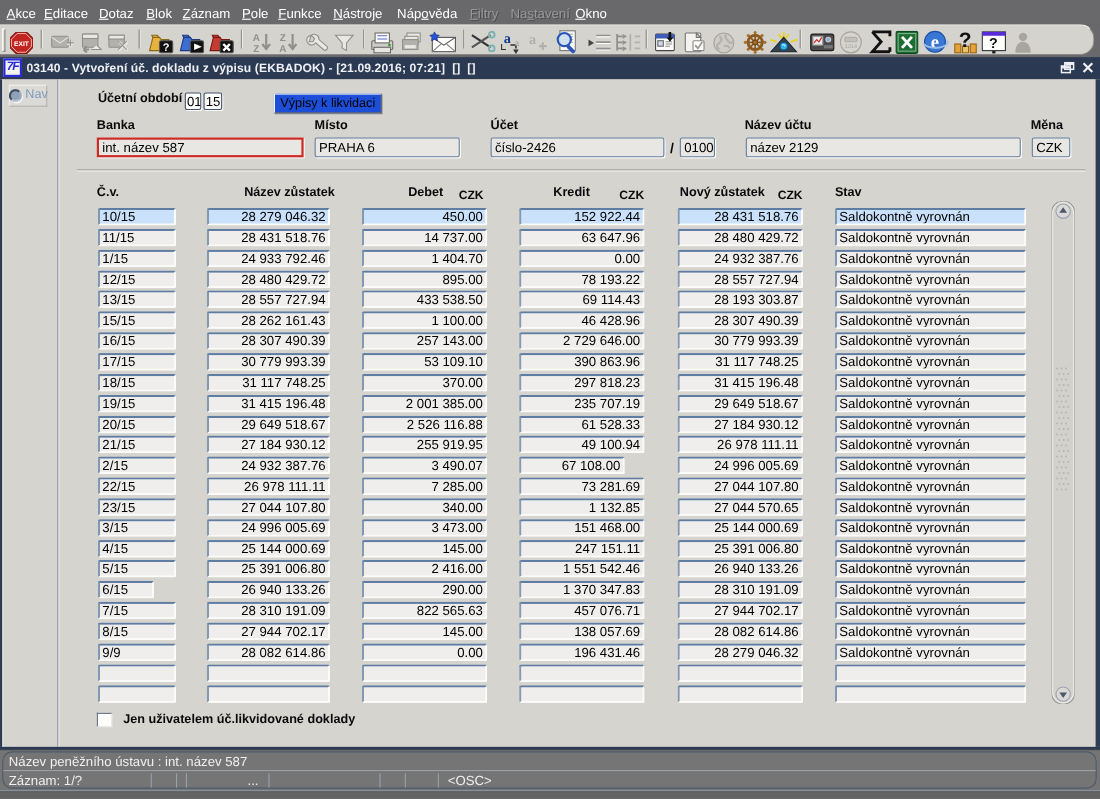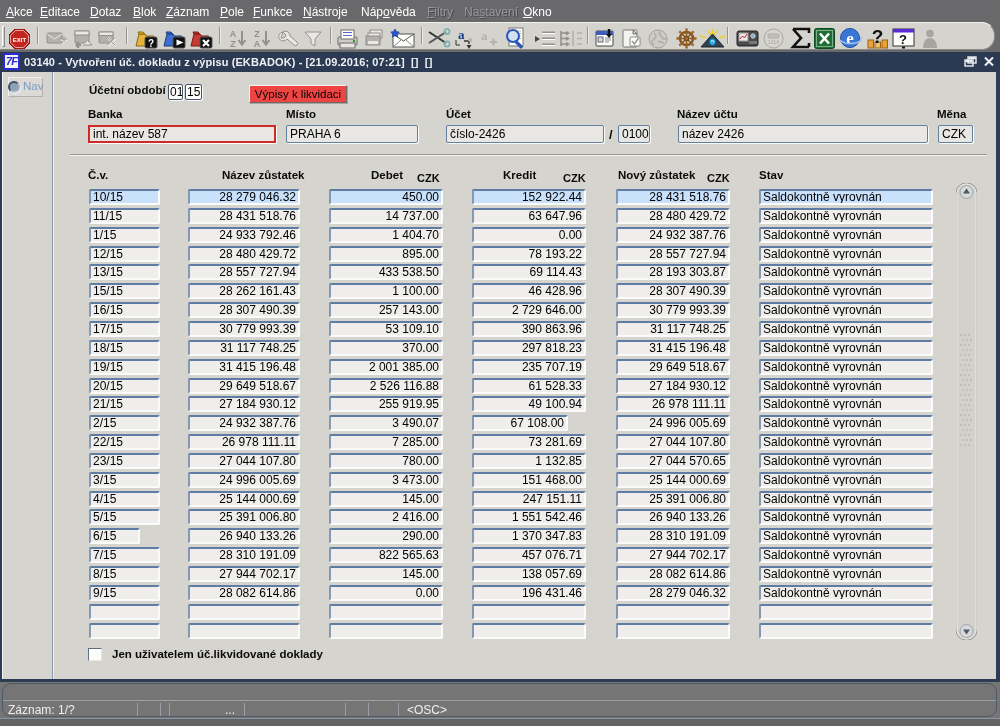--- a/index.html
+++ b/index.html
@@ -269,34 +269,34 @@
 <div id="content">
 <div id="navtab"></div>
 <div id="navdiv"></div>
 </div>
 <div class="navball"></div>
 <div class="lbl" style="left:23px;top:80px;color:#7d9cbe;font-weight:normal">Nav</div>
 
 <div class="lbl" style="left:89px;top:84px">Účetní období</div>
 <div class="field" style="left:168px;top:84px;width:15px;height:16px;background:#fdfdfb;padding:0 1px;line-height:14px;border-color:#44536b">01</div>
 <div class="field" style="left:185px;top:84px;width:17px;height:16px;background:#fdfdfb;padding:0 1px;line-height:14px;border-color:#44536b">15</div>
-<div class="abs" style="left:249px;top:85px;width:98px;height:18px;background:#ef4444;border:1px solid;border-color:#f5f4f2 #6d6b68 #6d6b68 #f5f4f2;box-shadow:1px 1px 0 #a7a5a1;font-size:11.5px;text-align:center;line-height:16px">Výpisy k likvidaci</div>
+<div class="abs" style="left:249px;top:85px;width:98px;height:18px;background:#1d4ed8;border:1px solid;border-color:#f5f4f2 #6d6b68 #6d6b68 #f5f4f2;box-shadow:1px 1px 0 #a7a5a1;font-size:11.5px;text-align:center;line-height:16px">Výpisy k likvidaci</div>
 
 <div class="lbl" style="left:88px;top:108px">Banka</div>
 <div class="lbl" style="left:286px;top:108px">Místo</div>
 <div class="lbl" style="left:446px;top:108px">Účet</div>
 <div class="lbl" style="left:677px;top:108px">Název účtu</div>
 <div class="lbl" style="left:937px;top:108px">Měna</div>
 
 <div class="field" style="left:88px;top:125px;width:188px;border:2px solid #cd2b26;border-radius:0;line-height:14px">int. název 587</div>
 <div class="field" style="left:286px;top:125px;width:132px">PRAHA 6</div>
 <div class="field" style="left:446px;top:125px;width:158px">číslo-2426</div>
 <div class="lbl" style="left:609px;top:127px;font-size:13px">/</div>
 <div class="field" style="left:618px;top:125px;width:32px">0100</div>
-<div class="field" style="left:678px;top:125px;width:250px">název 2426</div>
+<div class="field" style="left:678px;top:125px;width:250px">název 2129</div>
 <div class="field" style="left:938px;top:125px;width:35px">CZK</div>
 
 <div class="hsep"></div>
 
 <div class="lbl" style="left:88px;top:169px">Č.v.</div>
 <div class="lbl" style="left:222px;top:169px;width:78px;text-align:right">Název zůstatek</div>
 <div class="lbl" style="left:340px;top:169px;width:63px;text-align:right">Debet</div>
 <div class="lbl" style="left:417px;top:172px;font-size:11px">CZK</div>
 <div class="lbl" style="left:503px;top:169px;width:63px;text-align:left">Kredit</div>
 <div class="lbl" style="left:563px;top:172px;font-size:11px">CZK</div>
@@ -383,21 +383,21 @@
 <div class="cell r" style="left:616px;top:415px;width:114px">24 996 005.69</div>
 <div class="cell" style="left:759px;top:415px;width:174px">Saldokontně vyrovnán</div>
 <div class="cell" style="left:89px;top:434px;width:71px">22/15</div>
 <div class="cell r" style="left:188px;top:434px;width:112px">26 978 111.11</div>
 <div class="cell r" style="left:329px;top:434px;width:114px">7 285.00</div>
 <div class="cell r" style="left:472px;top:434px;width:114px">73 281.69</div>
 <div class="cell r" style="left:616px;top:434px;width:114px">27 044 107.80</div>
 <div class="cell" style="left:759px;top:434px;width:174px">Saldokontně vyrovnán</div>
 <div class="cell" style="left:89px;top:453px;width:71px">23/15</div>
 <div class="cell r" style="left:188px;top:453px;width:112px">27 044 107.80</div>
-<div class="cell r" style="left:329px;top:453px;width:114px">780.00</div>
+<div class="cell r" style="left:329px;top:453px;width:114px">340.00</div>
 <div class="cell r" style="left:472px;top:453px;width:114px">1 132.85</div>
 <div class="cell r" style="left:616px;top:453px;width:114px">27 044 570.65</div>
 <div class="cell" style="left:759px;top:453px;width:174px">Saldokontně vyrovnán</div>
 <div class="cell" style="left:89px;top:472px;width:71px">3/15</div>
 <div class="cell r" style="left:188px;top:472px;width:112px">24 996 005.69</div>
 <div class="cell r" style="left:329px;top:472px;width:114px">3 473.00</div>
 <div class="cell r" style="left:472px;top:472px;width:114px">151 468.00</div>
 <div class="cell r" style="left:616px;top:472px;width:114px">25 144 000.69</div>
 <div class="cell" style="left:759px;top:472px;width:174px">Saldokontně vyrovnán</div>
 <div class="cell" style="left:89px;top:491px;width:71px">4/15</div>
@@ -423,21 +423,21 @@
 <div class="cell r" style="left:329px;top:547px;width:114px">822 565.63</div>
 <div class="cell r" style="left:472px;top:547px;width:114px">457 076.71</div>
 <div class="cell r" style="left:616px;top:547px;width:114px">27 944 702.17</div>
 <div class="cell" style="left:759px;top:547px;width:174px">Saldokontně vyrovnán</div>
 <div class="cell" style="left:89px;top:566px;width:71px">8/15</div>
 <div class="cell r" style="left:188px;top:566px;width:112px">27 944 702.17</div>
 <div class="cell r" style="left:329px;top:566px;width:114px">145.00</div>
 <div class="cell r" style="left:472px;top:566px;width:114px">138 057.69</div>
 <div class="cell r" style="left:616px;top:566px;width:114px">28 082 614.86</div>
 <div class="cell" style="left:759px;top:566px;width:174px">Saldokontně vyrovnán</div>
-<div class="cell" style="left:89px;top:585px;width:71px">9/15</div>
+<div class="cell" style="left:89px;top:585px;width:71px">9/9</div>
 <div class="cell r" style="left:188px;top:585px;width:112px">28 082 614.86</div>
 <div class="cell r" style="left:329px;top:585px;width:114px">0.00</div>
 <div class="cell r" style="left:472px;top:585px;width:114px">196 431.46</div>
 <div class="cell r" style="left:616px;top:585px;width:114px">28 279 046.32</div>
 <div class="cell" style="left:759px;top:585px;width:174px">Saldokontně vyrovnán</div>
 <div class="cell" style="left:89px;top:604px;width:71px"></div>
 <div class="cell r" style="left:188px;top:604px;width:112px"></div>
 <div class="cell r" style="left:329px;top:604px;width:114px"></div>
 <div class="cell r" style="left:472px;top:604px;width:114px"></div>
 <div class="cell r" style="left:616px;top:604px;width:114px"></div>
@@ -528,20 +528,21 @@
 <circle cx="13" cy="262" r="0.9"></circle>
 </g>
 </svg>
 
 <div class="chk"></div>
 <div class="lbl" style="left:112px;top:648px">Jen uživatelem úč.likvidované doklady</div>
 
 <div style="position:absolute;left:0;top:679px;width:1000px;height:2px;background:#2b3a52"></div>
 <div id="statusbar">
 <div id="sframe"></div>
+<div class="stext" style="left:8px;top:3px">Název peněžního ústavu : int. název 587</div>
 <div style="position:absolute;left:3px;top:18px;width:993px;height:1px;background:#9aa0a8"></div>
 <div class="stext" style="left:8px;top:21px">Záznam: 1/?</div>
 <div class="stext" style="left:225px;top:21px">...</div>
 <div class="stext" style="left:407px;top:21px">&lt;OSC&gt;</div>
 <div class="ssep" style="left:137px"></div>
 <div class="ssep" style="left:160px"></div>
 <div class="ssep" style="left:169px"></div>
 <div class="ssep" style="left:244px"></div>
 <div class="ssep" style="left:345px"></div>
 <div class="ssep" style="left:368px"></div>

